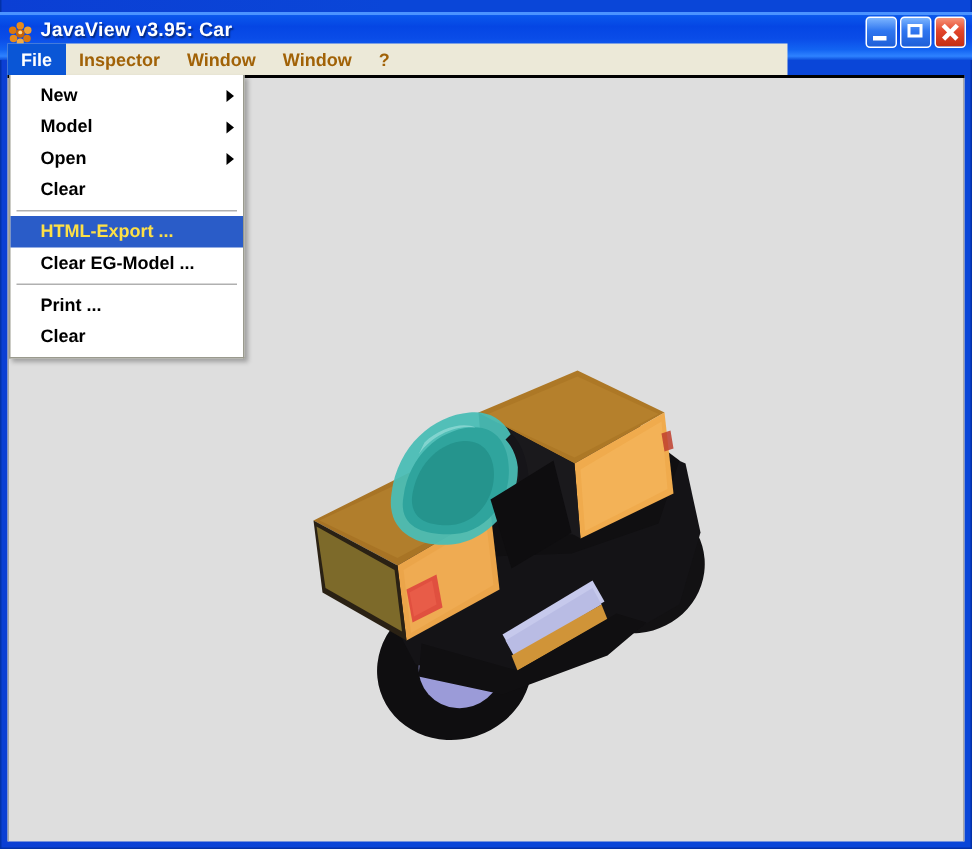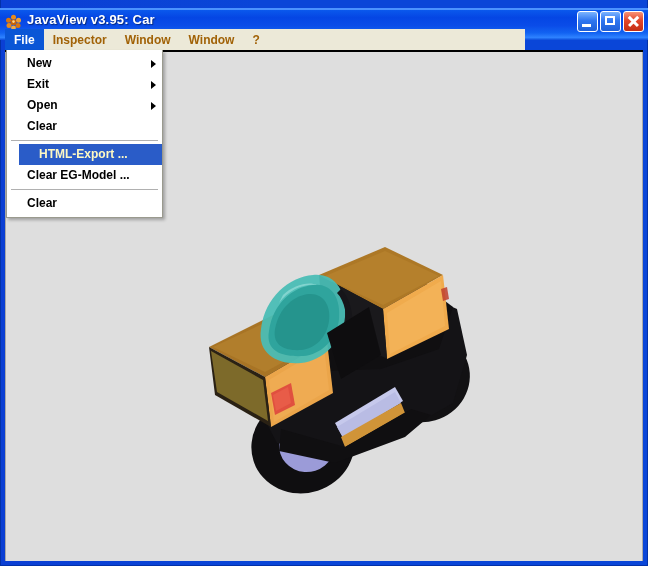--- a/index.html
+++ b/index.html
@@ -187,22 +187,21 @@
     line-height: 21px;
     padding-left: 20px;
     padding-right: 17px;
     color: #000000;
     font-weight: bold;
     white-space: nowrap;
     cursor: default;
   }
   .menu-item.selected {
     background: #2a5cc8;
-    color: #fef9c3;
-    margin-left: 12px;
+    color: #fde047;
   }
   .menu-arrow {
     position: absolute;
     right: 6px;
     top: 50%;
     transform: translateY(-50%);
     width: 0; height: 0;
     border-top: 4px solid transparent;
     border-bottom: 4px solid transparent;
     border-left: 5px solid #000000;
@@ -322,21 +321,21 @@
   </div>
 
   <div class="dropdown">
 
     <div class="menu-item">
       <span>New</span>
       <span class="menu-arrow"></span>
     </div>
 
     <div class="menu-item">
-      <span>Exit</span>
+      <span>Model</span>
       <span class="menu-arrow"></span>
     </div>
 
     <div class="menu-item">
       <span>Open</span>
       <span class="menu-arrow"></span>
     </div>
 
     <div class="menu-item">
       <span>Clear</span>
@@ -347,20 +346,23 @@
     <div class="menu-item selected">
       <span>HTML-Export ...</span>
     </div>
 
     <div class="menu-item">
       <span>Clear EG-Model ...</span>
     </div>
 
     <div class="menu-sep"></div>
 
+    <div class="menu-item">
+      <span>Print ...</span>
+    </div>
 
     <div class="menu-item">
       <span>Clear</span>
     </div>
 
   </div>
 
 </div>
 
 </body></html>

